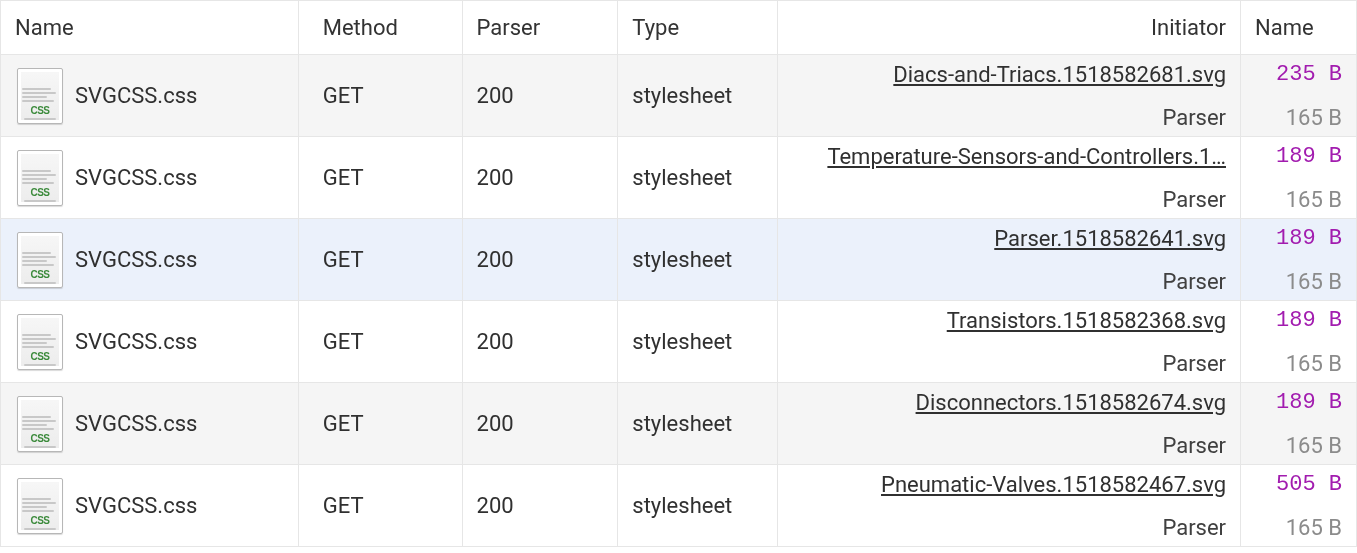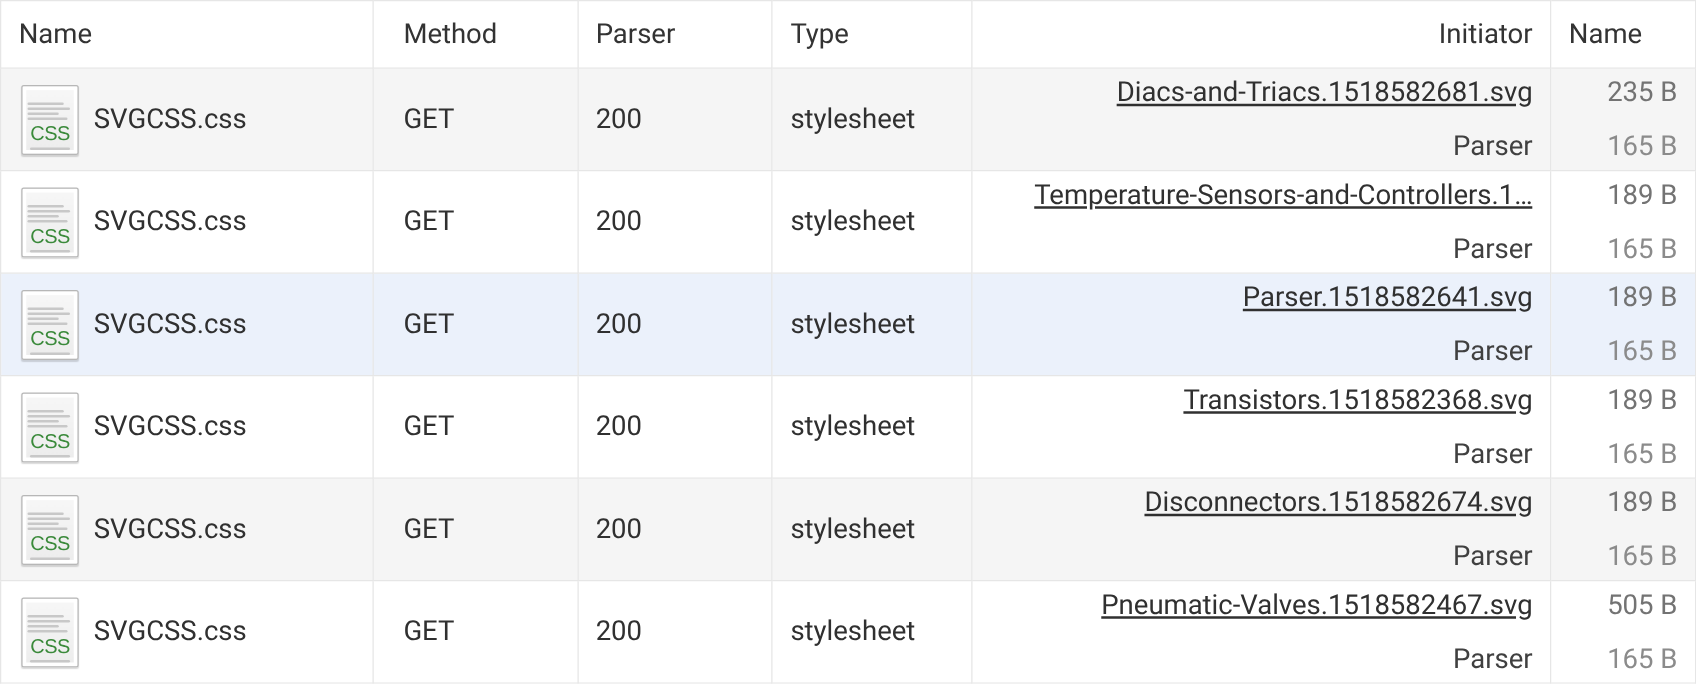--- a/index.html
+++ b/index.html
@@ -81,22 +81,22 @@
     height: 2px;
     background: #c8c8c8;
     border-radius: 1px;
   }
   .css-icon .lines span:nth-child(1){ width: 80%; }
   .css-icon .lines span:nth-child(2){ width: 95%; }
   .css-icon .lines span:nth-child(3){ width: 70%; }
   .css-icon .lines span:nth-child(4){ width: 88%; }
   .css-icon .lbl {
     font-family: "Arial Black", Arial, sans-serif;
-    font-weight: 400;
-    font-size: 16px;
+    font-weight: 700;
+    font-size: 10px;
     letter-spacing: -0.5px;
     color: #3b8a3b;
     line-height: 1;
     margin-bottom: 2px;
   }
   .css-icon .uline {
     height: 2px;
     width: 90%;
     background: #c8c8c8;
     border-radius: 1px;
@@ -108,21 +108,21 @@
     white-space: nowrap;
     overflow: hidden;
     text-overflow: ellipsis;
     display: block;
     max-width: 100%;
   }
   .sub {
     color: #404040;
     margin-top: 4px;
   }
-  .size-primary { color: #737373; }
+  .size-primary { color: #a21caf; font-family: Liberation Mono, monospace; }
   .size-secondary { color: #8b8b8b; margin-top: 4px; }
 
   .stack { display:flex; flex-direction:column; justify-content:center;gap:14px; }
   .stack.right { align-items: flex-end; }
 </style>
 </head>
 <body>
 
 <div class="table">
   <div class="thead">

